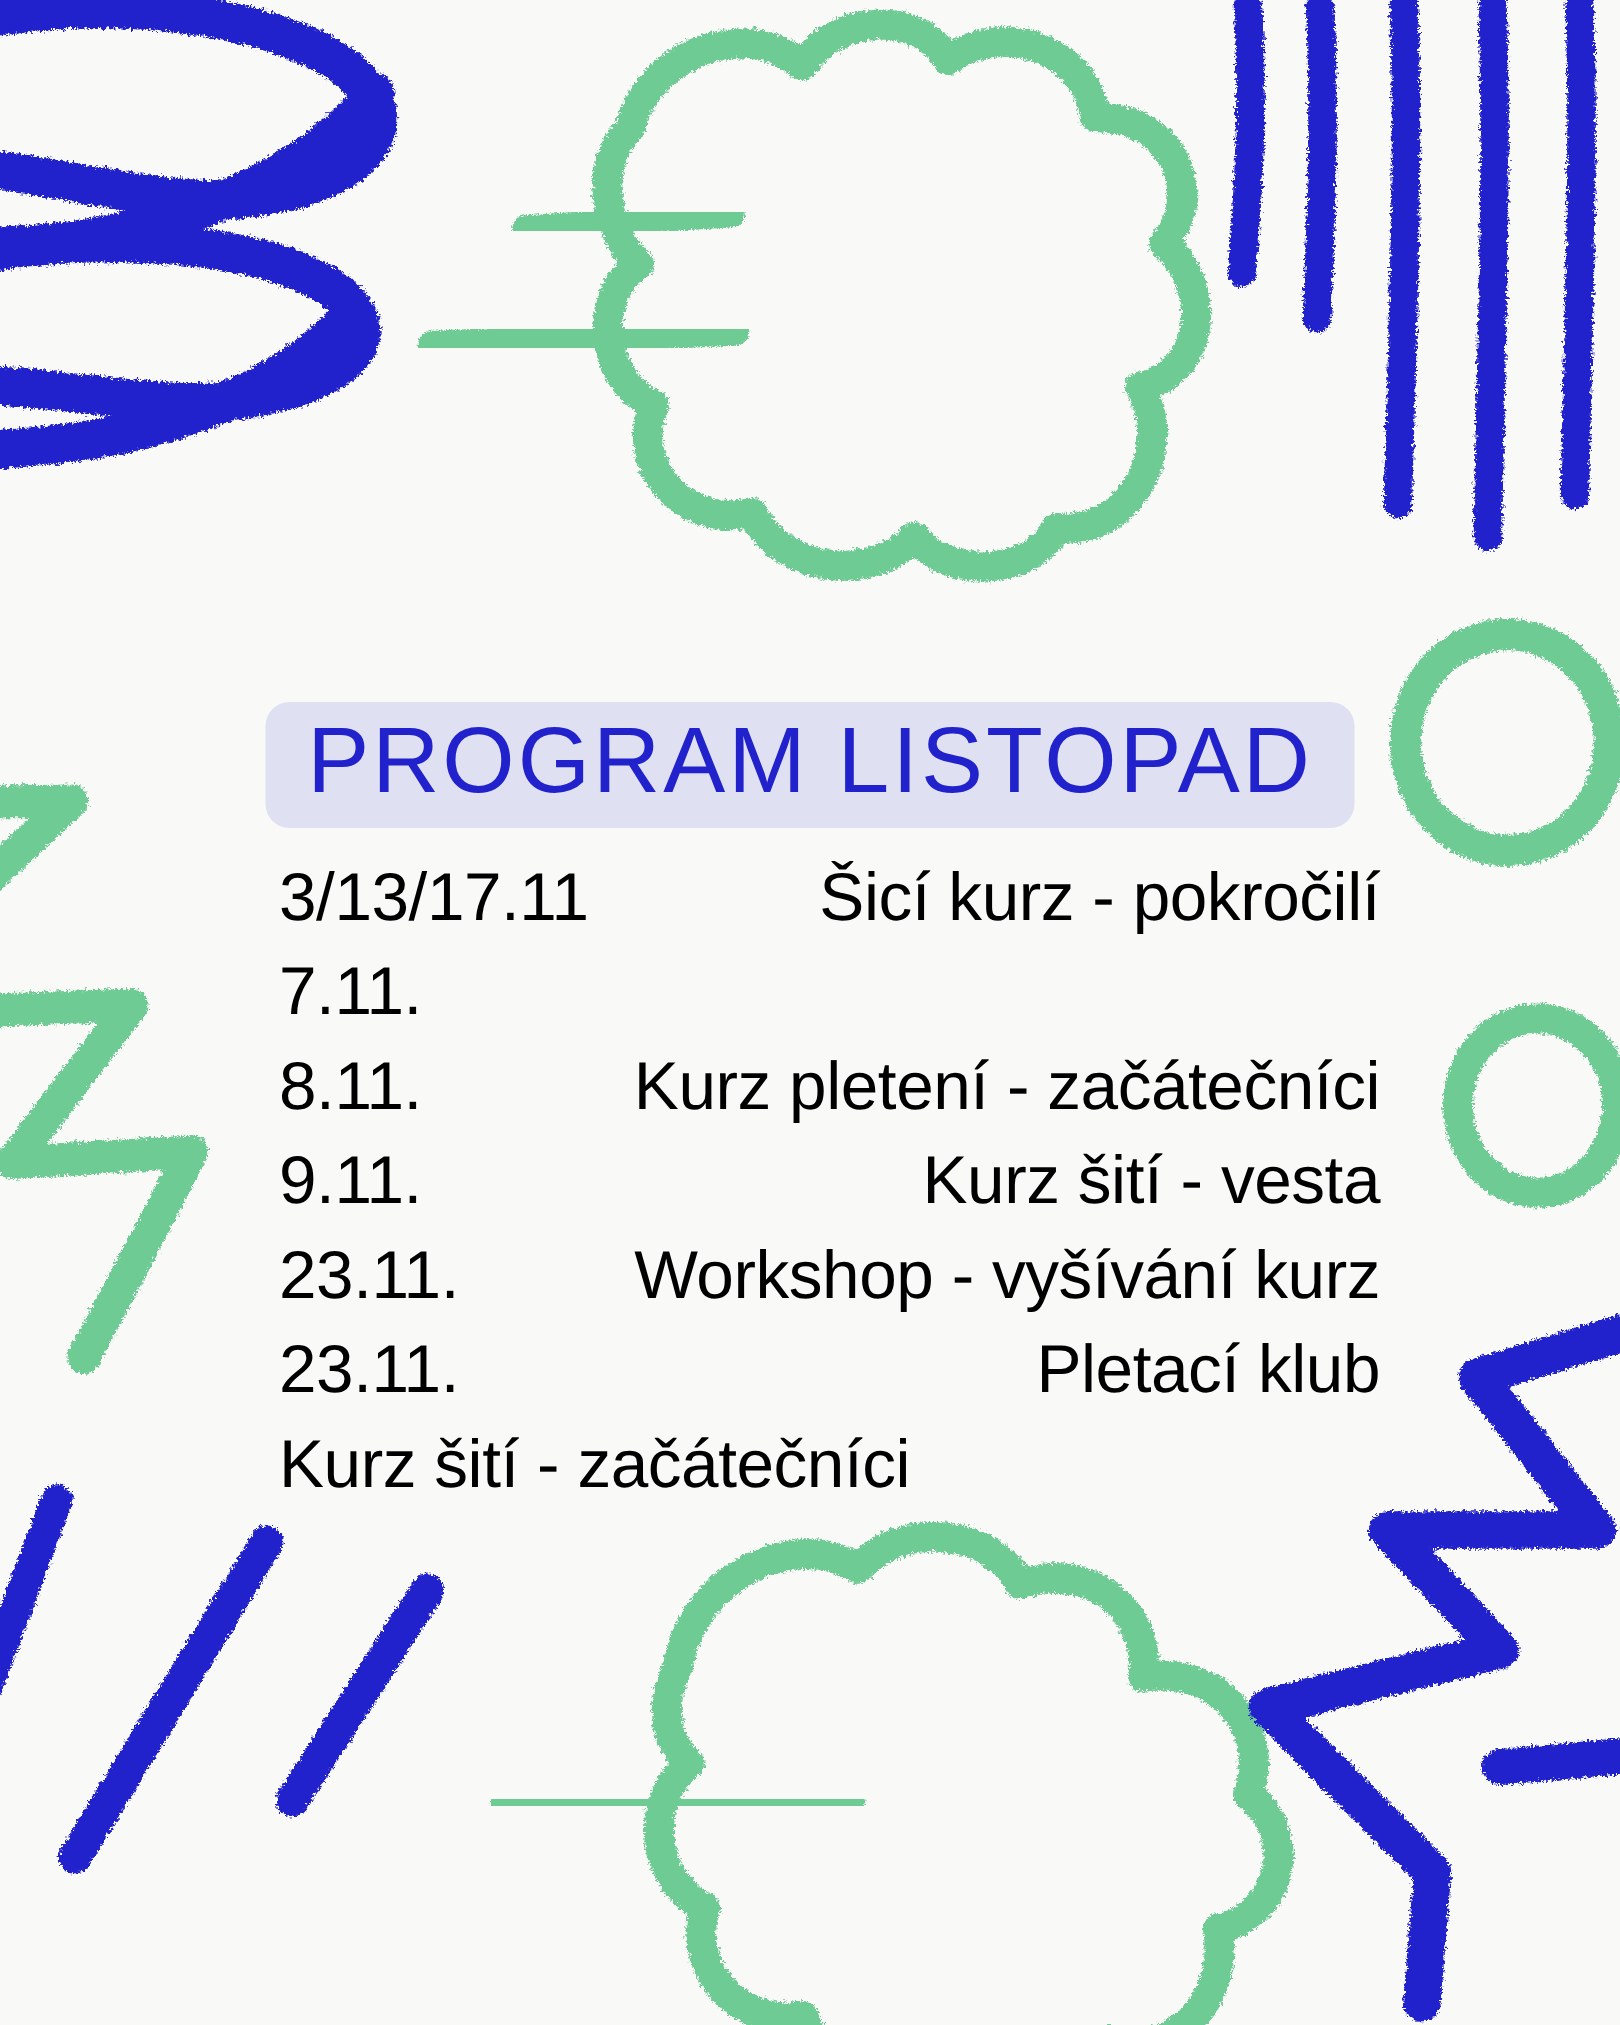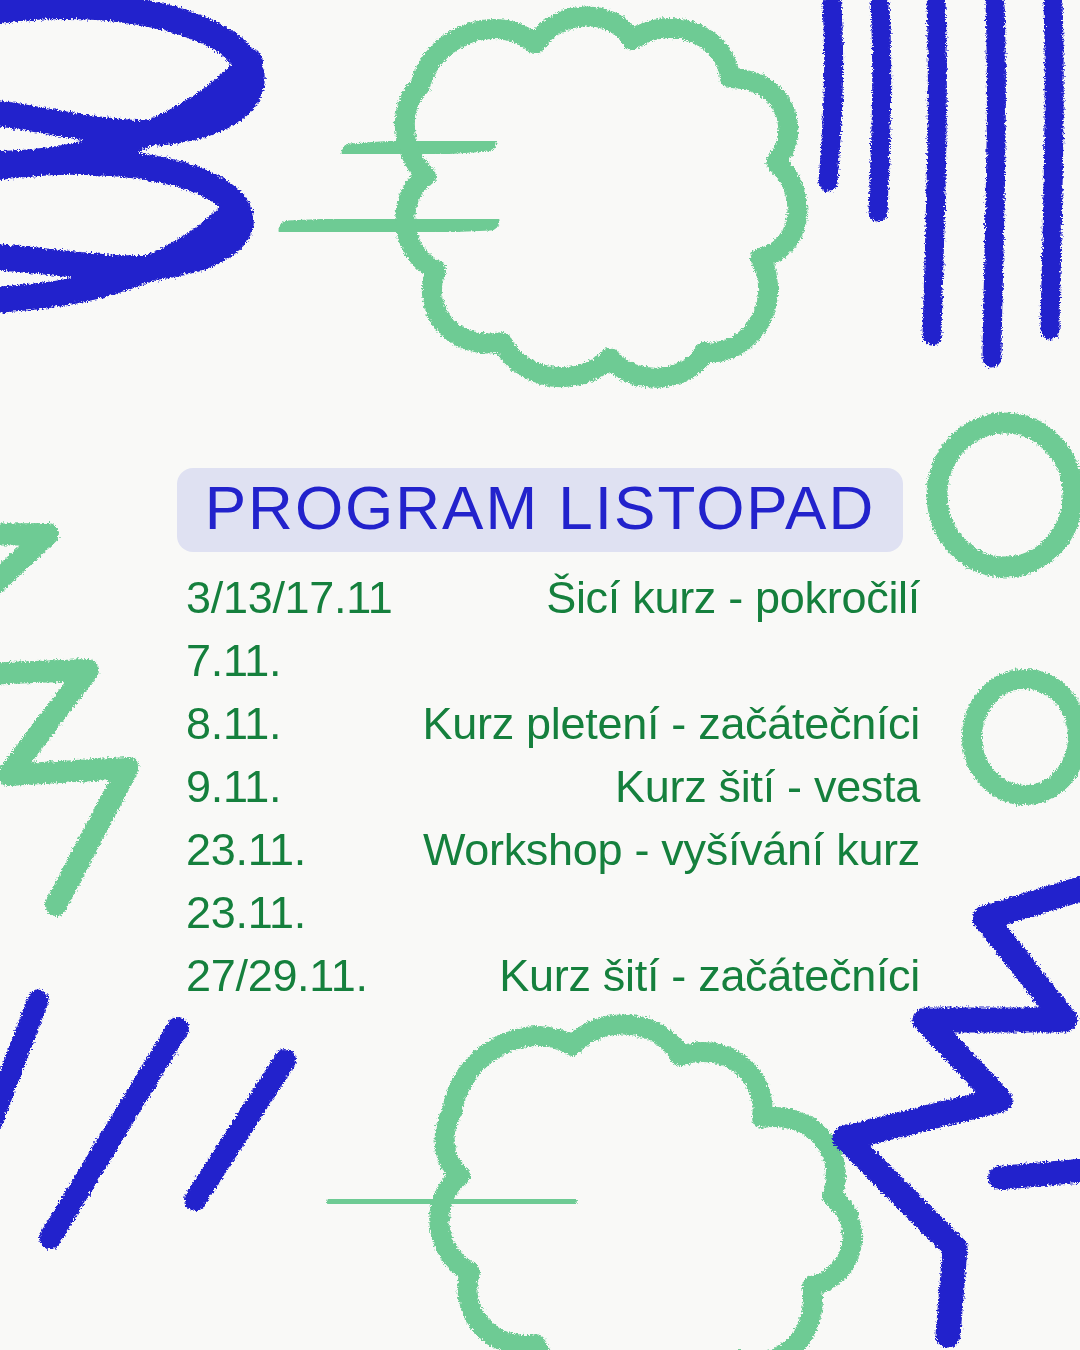--- a/index.html
+++ b/index.html
@@ -73,21 +73,21 @@
     display: flex;
     justify-content: space-between;
     align-items: baseline;
     height: 63px;
   }
   .program-row .date,
   .program-row .event {
     font-family: "Liberation Sans", sans-serif;
     font-size: 45px;
     font-weight: 400;
-    color: #15803d;
+    color: #000000;
     white-space: nowrap;
     letter-spacing: -0.3px;
   }
   .program-row .date { text-align: left; }
   .program-row .event { text-align: right; }
 </style>
 </head>
 <body>
 
 <div id="poster">
@@ -215,22 +215,22 @@
         <div class="event">Kurz šití - vesta</div>
       </div>
 
       <div class="program-row">
         <div class="date">23.11.</div>
         <div class="event">Workshop - vyšívání kurz</div>
       </div>
 
       <div class="program-row">
         <div class="date">23.11.</div>
-      </div>
-
-      <div class="program-row">
-        <div class="date">27/29.11.</div>
+        <div class="event">Pletací klub</div>
+      </div>
+
+      <div class="program-row">
         <div class="event">Kurz šití - začátečníci</div>
       </div>
 
     </div>
   </div>
 </div>
 
 </body></html>

